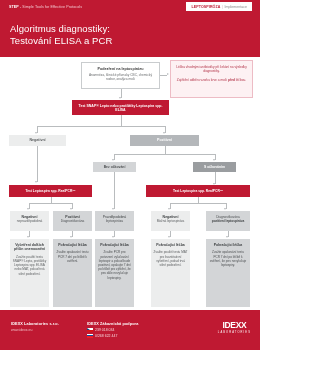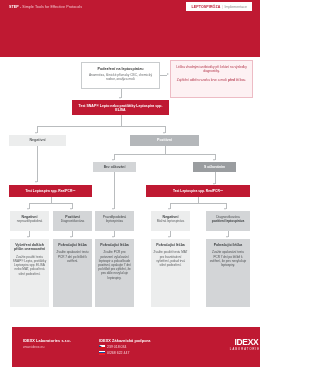--- a/index.html
+++ b/index.html
@@ -92,25 +92,24 @@
     position: absolute;
     width: 0; height: 0;
     border-top: 1.6px solid transparent;
     border-bottom: 1.6px solid transparent;
     border-left: 2.2px solid #b9bcbe;
   }
 
   
   .footer {
     position: absolute;
-    left: 0; bottom: 0;
+    left: 0; bottom: 17px;
     width: 260px; height: 40px;
     background: #bf1932;
     color: #ffffff;
-    margin-left: 12px;
   }
   .f-col1 { position: absolute; left: 11px; top: 12px; }
   .f-col2 { position: absolute; left: 87px; top: 12px; }
   .f-head { font-size: 3.8px; font-weight: bold; letter-spacing: .1px; white-space: nowrap; }
   .f-sub  { font-size: 3.5px; color: #f0bcc4; margin-top: 1.5px; white-space: nowrap; }
   .f-phone {
     display: flex; align-items: center;
     margin-top: 2px;
     font-size: 3.5px;
     color: #f5d2d8;
@@ -167,20 +166,24 @@
 </style>
 </head>
 <body>
 
 <div class="header">
   <div class="header-bar">
     <b>STEP</b><span> - Simple Tools for Effective Protocols</span>
   </div>
   <div class="header-badge">
     <span class="hb-main">LEPTOSPIRÓZA</span><span class="hb-sep">|</span><span class="hb-sub">Implementace</span>
+  </div>
+  <div class="header-title">
+    <div>Algoritmus diagnostiky:</div>
+    <div>Testování ELISA a PCR</div>
   </div>
 </div>
 
 <div class="chart">
 
   <div class="node white-box" style="left:81px; top:5px; width:79px; height:27px; padding:3.5px 4px;">
     <span class="n-title" style="font-size:3.7px; line-height:5px;">Podezření na leptospirózu</span>
     <span class="n-body" style="font-size:3.2px; line-height:4.3px; margin-top:1.5px; color:#6b6e70;">Anamnéza, klinické příznaky CBC, chemický rozbor, analýza moči</span>
   </div>
 

